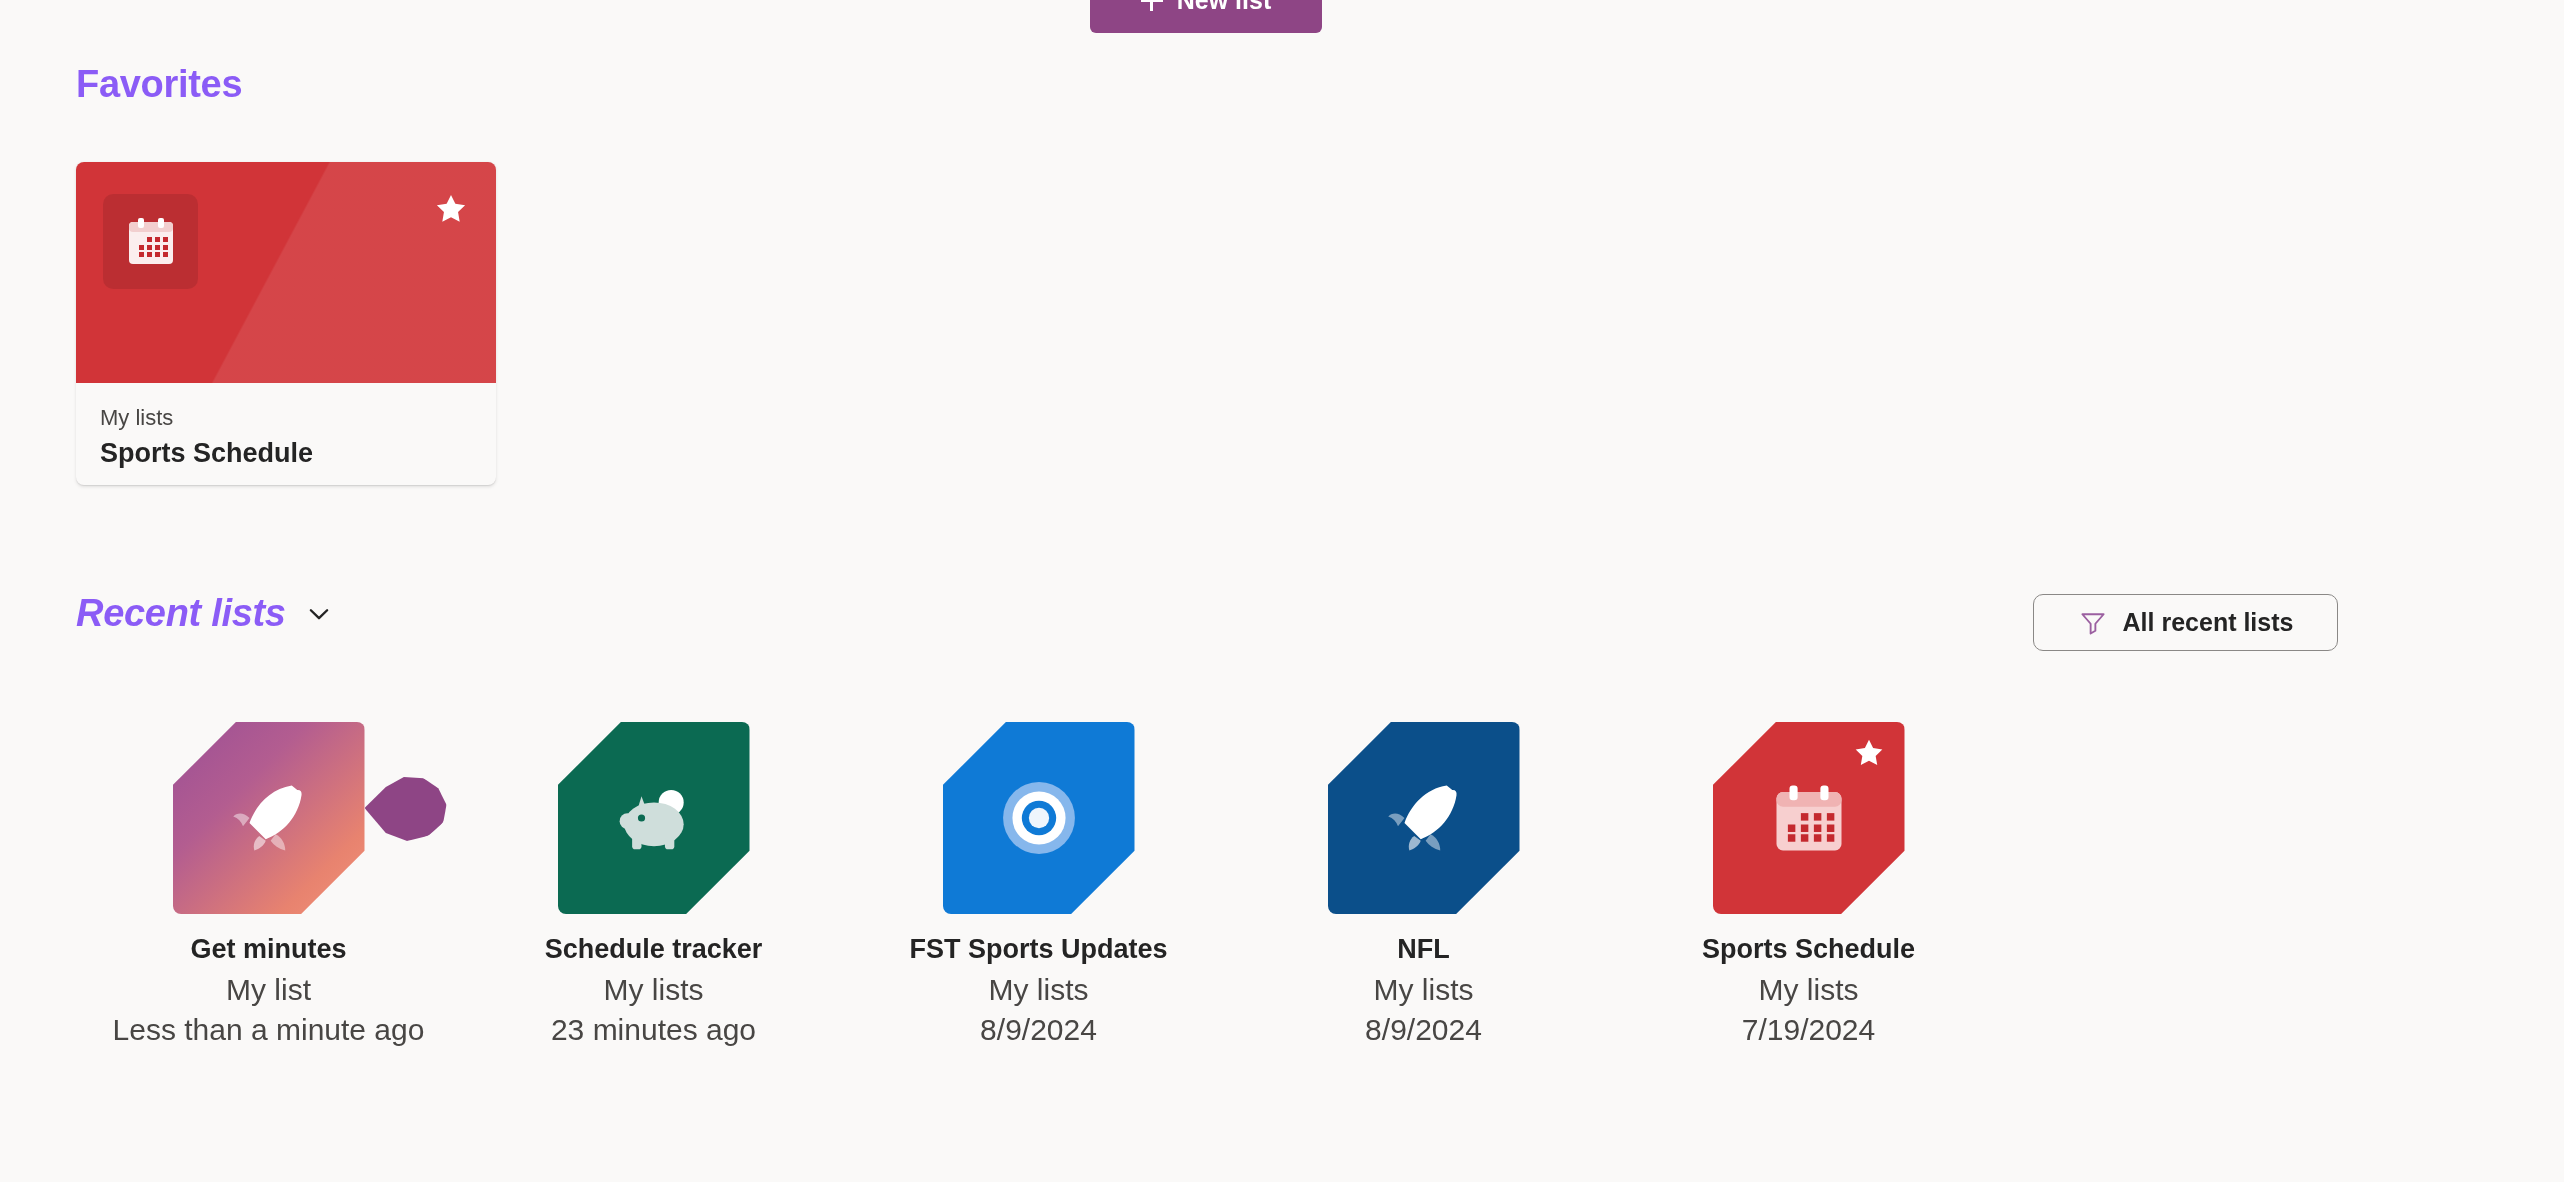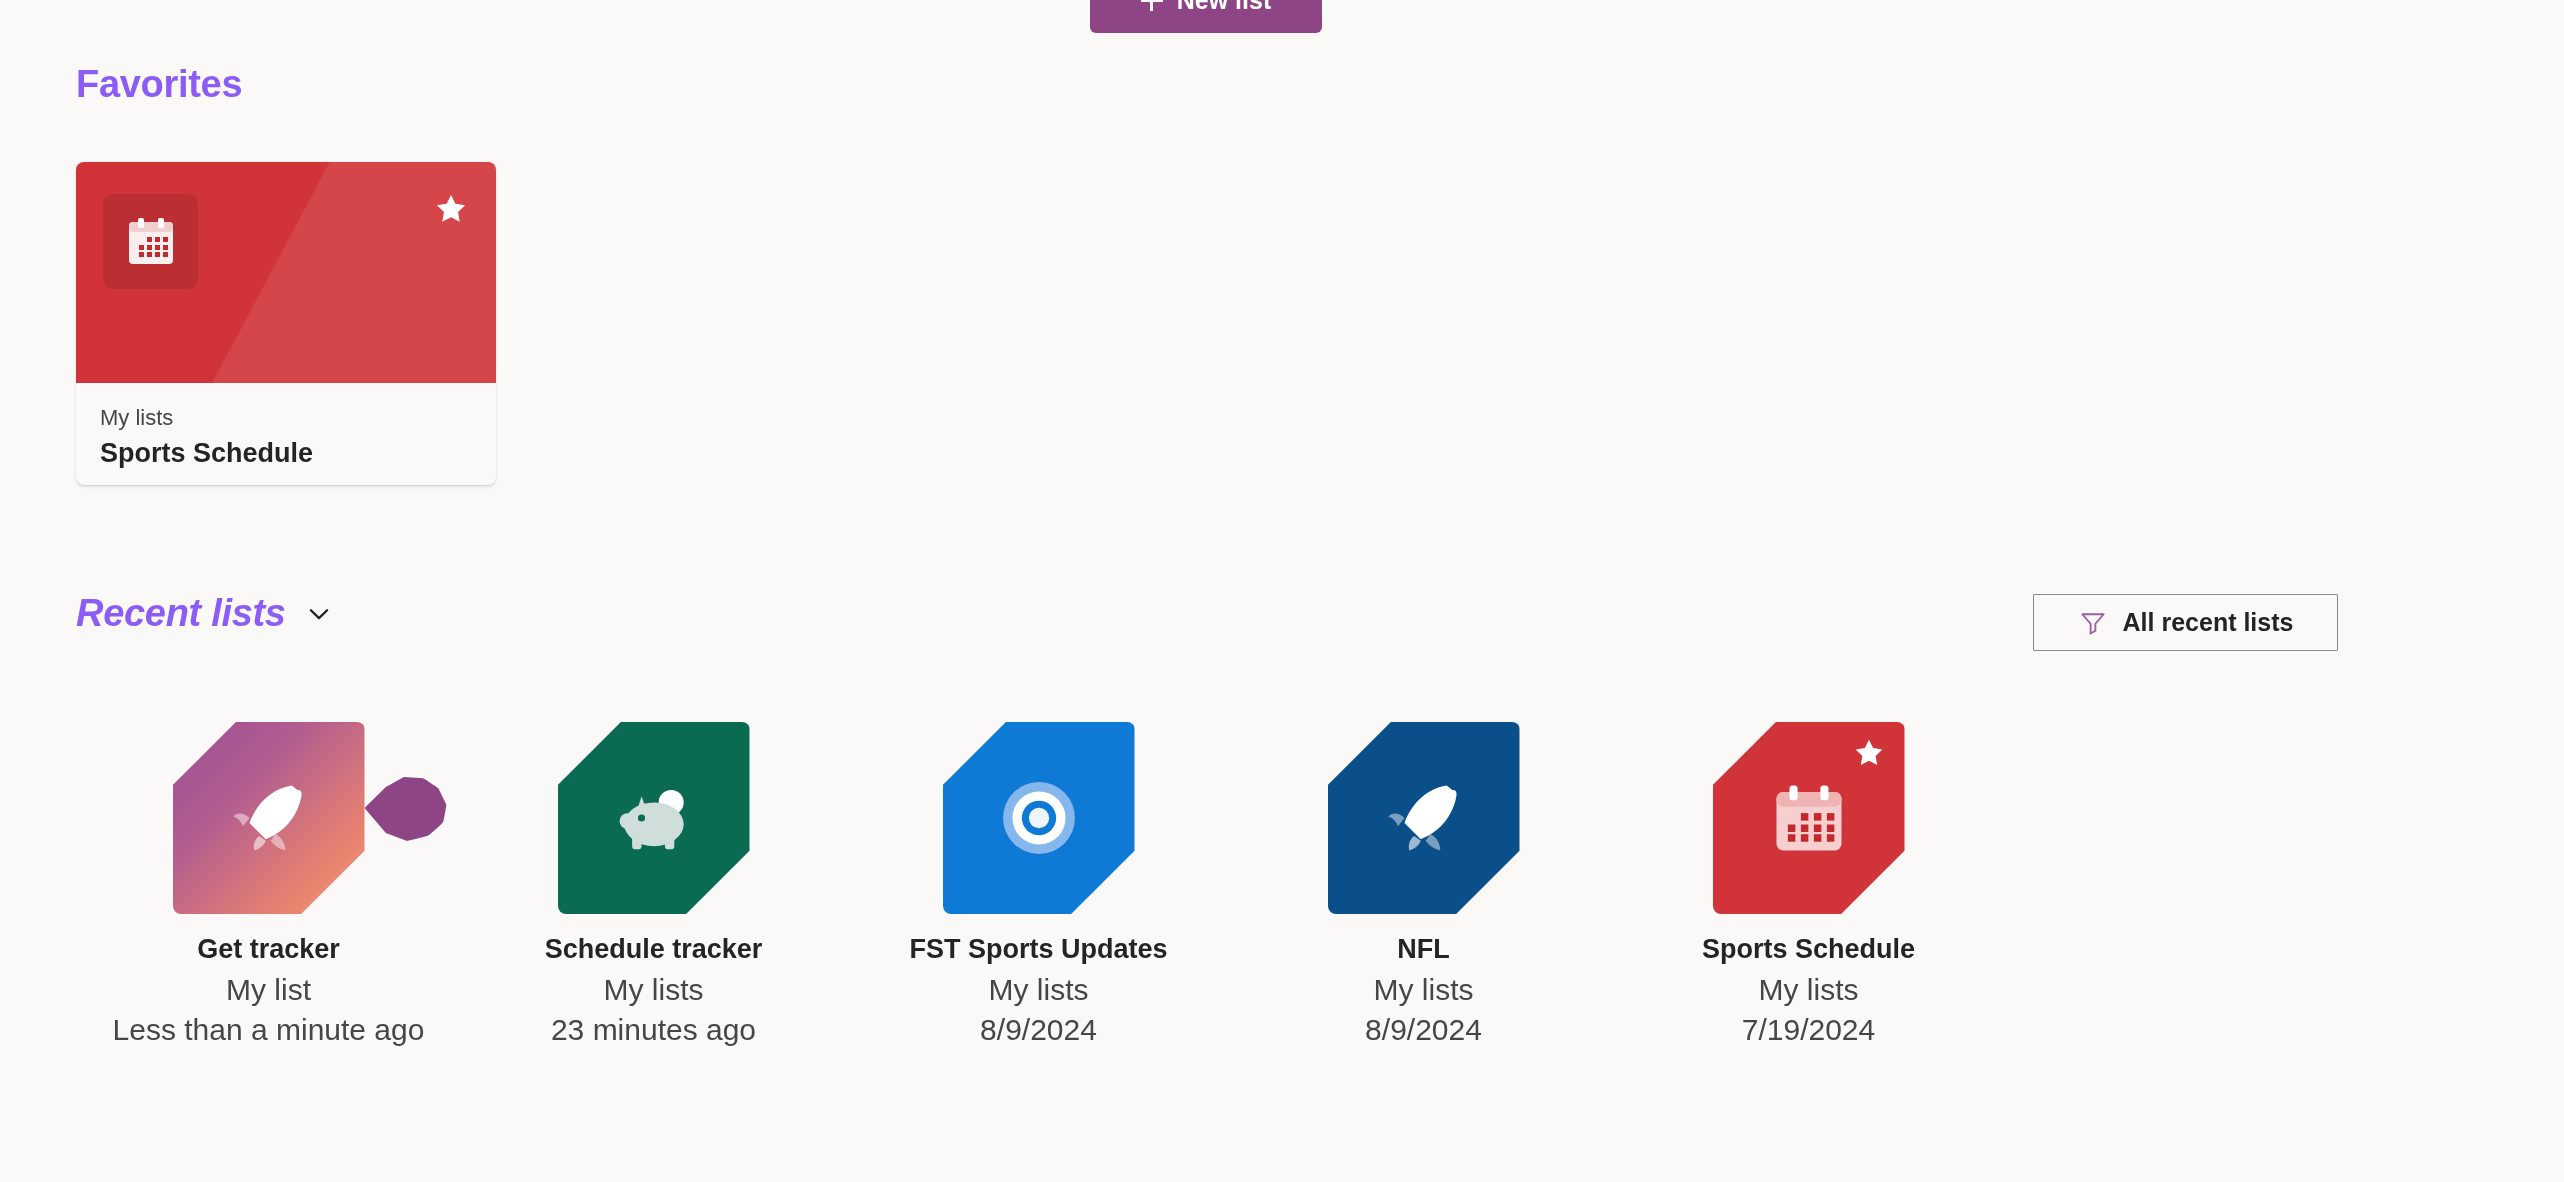--- a/index.html
+++ b/index.html
@@ -156,21 +156,21 @@
 
   
   .all-recent-btn {
     position: absolute;
     left: 2033px;
     top: 594px;
     width: 305px;
     height: 57px;
     background: #faf9f8;
     border: 1px solid #8a8886;
-    border-radius: 1px;
+    border-radius: 10px;
     display: flex;
     align-items: center;
     justify-content: center;
     gap: 15px;
     cursor: pointer;
     font-family: "Liberation Sans", sans-serif;
     padding: 0;
   }
   .all-recent-btn .label {
     font-size: 25px;
@@ -330,21 +330,21 @@
           <svg width="104" height="104" viewBox="0 0 64 64" aria-hidden="true">
             <path d="M20 32c-4-4-8-3-10-1 3 1 5 3 6 6z" fill="#ffffff" opacity="0.45"></path>
             <path d="M26 43c-3 2-4 6-3 9 3-1 6-3 7-6z" fill="#ffffff" opacity="0.55"></path>
             <path d="M36 42c4 2 6 6 6 10-4-1-7-3-9-6z" fill="#ffffff" opacity="0.45"></path>
             <path d="M46 12c-13 2-22 12-26 23l10 10c11-4 20-14 22-27 .3-2.1-0.6-3.4-2.6-3.2z" fill="#ffffff"></path>
           </svg>
         </span>
       </div>
       <div class="callout-dot"></div>
     </div>
-    <div class="item-title">Get tracker</div>
+    <div class="item-title">Get minutes</div>
     <div class="item-sub">My list</div>
     <div class="item-date">Less than a minute ago</div>
   </div>
 
   <div class="recent-item">
     <div class="tile-wrap">
       <div class="tile" style="background:#0b6a52;">
         <span class="tile-glyph">
           <svg width="100" height="100" viewBox="0 0 64 64" aria-hidden="true">
             <circle cx="43" cy="22" r="8" fill="#ffffff"></circle>

